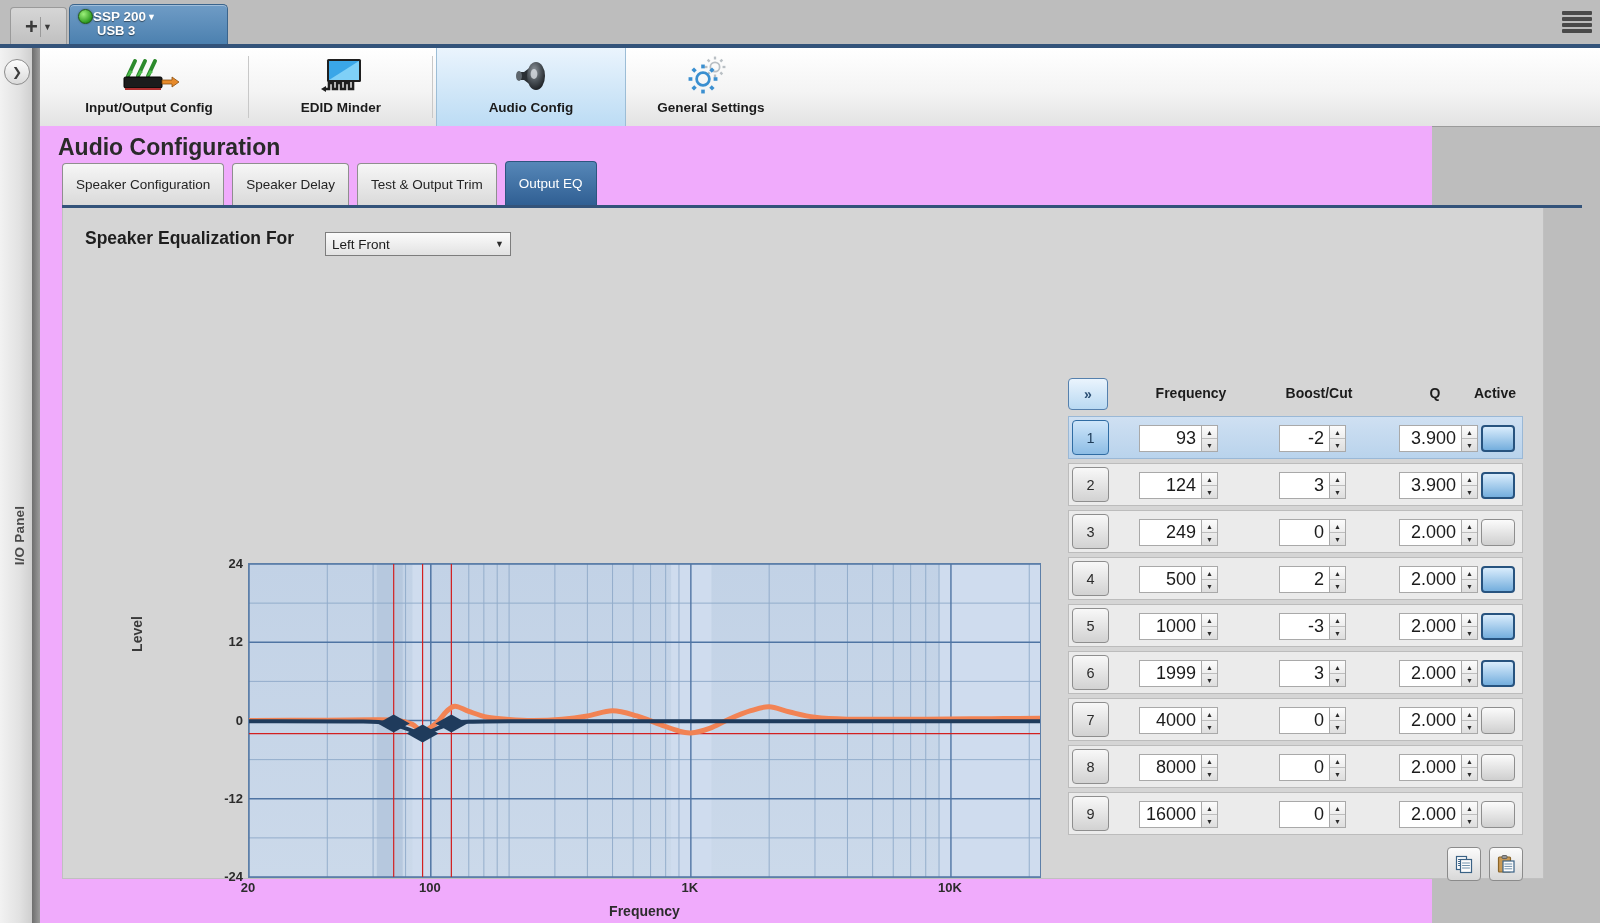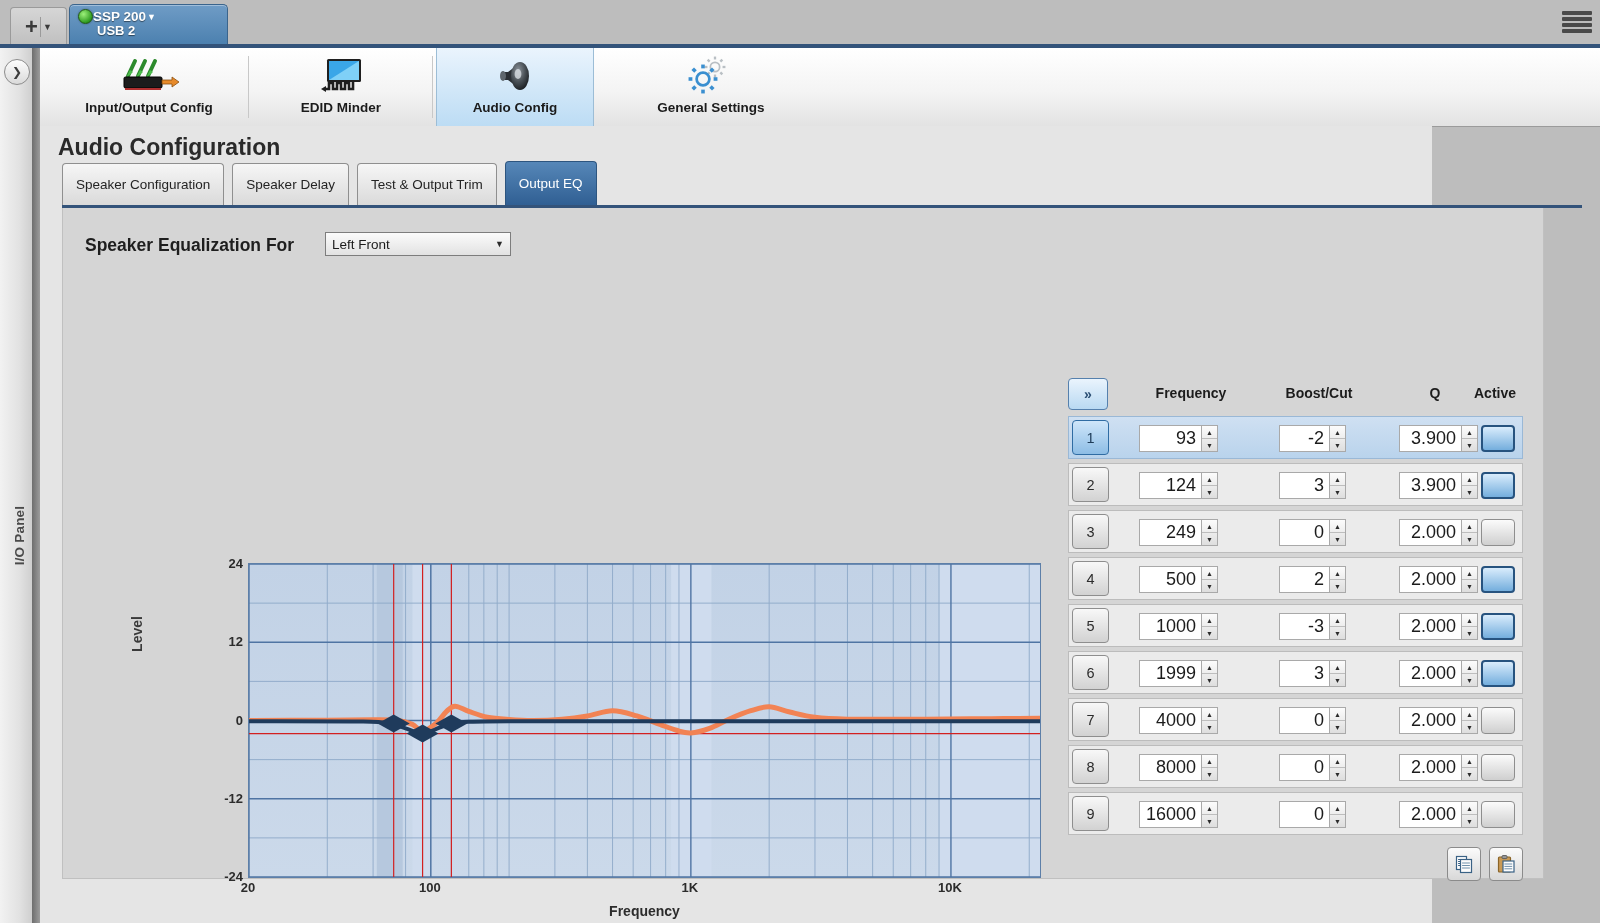--- a/index.html
+++ b/index.html
@@ -59,36 +59,36 @@
     background:linear-gradient(#ffffff,#f4f4f4 55%,#e3e3e3);
     border-bottom:1px solid #9b9b9b;}
   .ribbtn{position:absolute;top:0;height:78px;display:flex;flex-direction:column;
     align-items:center;justify-content:flex-start;padding-top:7px;box-sizing:border-box;}
   .ribbtn .lbl{font-size:13.5px;font-weight:bold;color:#1b1b1b;margin-top:3px;}
   .ribbtn.sel{background:linear-gradient(#eaf4fd,#bcdcf4);border-left:1px solid #9cbdd6;border-right:1px solid #9cbdd6;}
   .ribsep{position:absolute;top:8px;width:1px;height:62px;background:#c8c8c8;}
   .icowrap{height:42px;display:flex;align-items:center;justify-content:center;}
 
   
-  .main{position:absolute;left:40px;top:126px;width:1392px;height:797px;background:#e5e5e5;}
+  .main{position:absolute;left:40px;top:126px;width:1392px;height:797px;background:#f0abfc;}
   .pagetitle{position:absolute;left:18px;top:8px;font-size:23px;font-weight:bold;color:#2a2a2a;}
 
   
   .tabrow{position:absolute;left:22px;top:52px;height:28px;display:flex;align-items:flex-end;}
   .tab{height:26px;line-height:25px;padding:8px 13px;font-size:13.5px;color:#242424;
     background:linear-gradient(#f6f6f6,#d9d9d9);
     border:1px solid #8f8f8f;border-bottom:none;border-radius:4px 4px 0 0;margin-right:8px;}
   .tab.active{background:linear-gradient(#5687b8,#2f5e92);color:#fff;border-color:#2d557f;height:28px;line-height:27px;}
   .tabline{position:absolute;left:22px;top:79px;width:1520px;height:3px;background:#33537a;}
 
   
   .panel{position:absolute;left:22px;top:82px;width:1480px;height:670px;background:#d5d5d5;
     border:1px solid #c0c0c0;border-top:none;}
 
-  .eqforlabel{position:absolute;left:22px;top:27px;font-size:17.5px;font-weight:bold;color:#1e1e1e;}
+  .eqforlabel{position:absolute;left:22px;top:20px;font-size:17.5px;font-weight:bold;color:#1e1e1e;}
   .eqselect{position:absolute;left:262px;top:24px;width:186px;height:24px;
     background:linear-gradient(#fbfbfb,#e2e2e2);border:1px solid #7d7d7d;box-sizing:border-box;
     display:flex;align-items:center;padding:0 6px;font-size:13.5px;color:#1b1b1b;}
   .eqselect .cv{margin-left:auto;font-size:9px;color:#2b2b2b;}
 
   
   .graphwrap{position:absolute;left:40px;top:190px;width:960px;height:560px;}
   .ylabel{position:absolute;left:-6px;top:228px;width:80px;text-align:center;
     transform:rotate(-90deg);font-size:14px;font-weight:bold;color:#3a3a3a;}
   .plot{position:absolute;left:145px;top:165px;width:793px;height:315px;
@@ -144,21 +144,21 @@
       <span class="plus">+</span>
       <span class="sep"></span>
       <span class="carethd">▼</span>
     </div>
     <div class="devtab">
       <div class="line1">
         <span class="devled"></span>
         <span class="devname">SSP 200</span>
         <span class="devcar">▼</span>
       </div>
-      <div class="devsub">USB 2</div>
+      <div class="devsub">USB 3</div>
     </div>
     <div class="hamburger">
       <i></i>
         <i></i>
         <i></i>
         <i></i>
     </div>
   </div>
   <div class="bluebar"></div>
 
@@ -201,21 +201,21 @@
           <g stroke="#1f1f1f" stroke-width="2.6" fill="none">
             <path d="M12 33 h4 v-6 h4 v6 h4 v-6 h4 v6 h4 v-6 h4 v6 h4 v-7"></path>
           </g>
           <path d="M13 30 l-5 3 l5 3 z" fill="#1f1f1f"></path>
         </svg>
       </div>
       <div class="lbl">EDID Minder</div>
     </div>
     <div class="ribsep" style="left:392px;"></div>
 
-    <div class="ribbtn sel" style="left:396px;width:158px;">
+    <div class="ribbtn sel" style="left:396px;width:190px;">
       <div class="icowrap">
         <svg width="52" height="40" viewBox="0 0 52 40">
           <defs>
             <radialGradient id="spkg" cx="40%" cy="32%" r="70%">
               <stop offset="0%" stop-color="#8f969d"></stop>
                 <stop offset="55%" stop-color="#4a5157"></stop>
               <stop offset="100%" stop-color="#1c2024"></stop>
             </radialGradient>
           </defs>
           <path d="M12 16 h7 l12 -9 v26 l-12 -9 h-7 z" fill="#2a2f34"></path>

